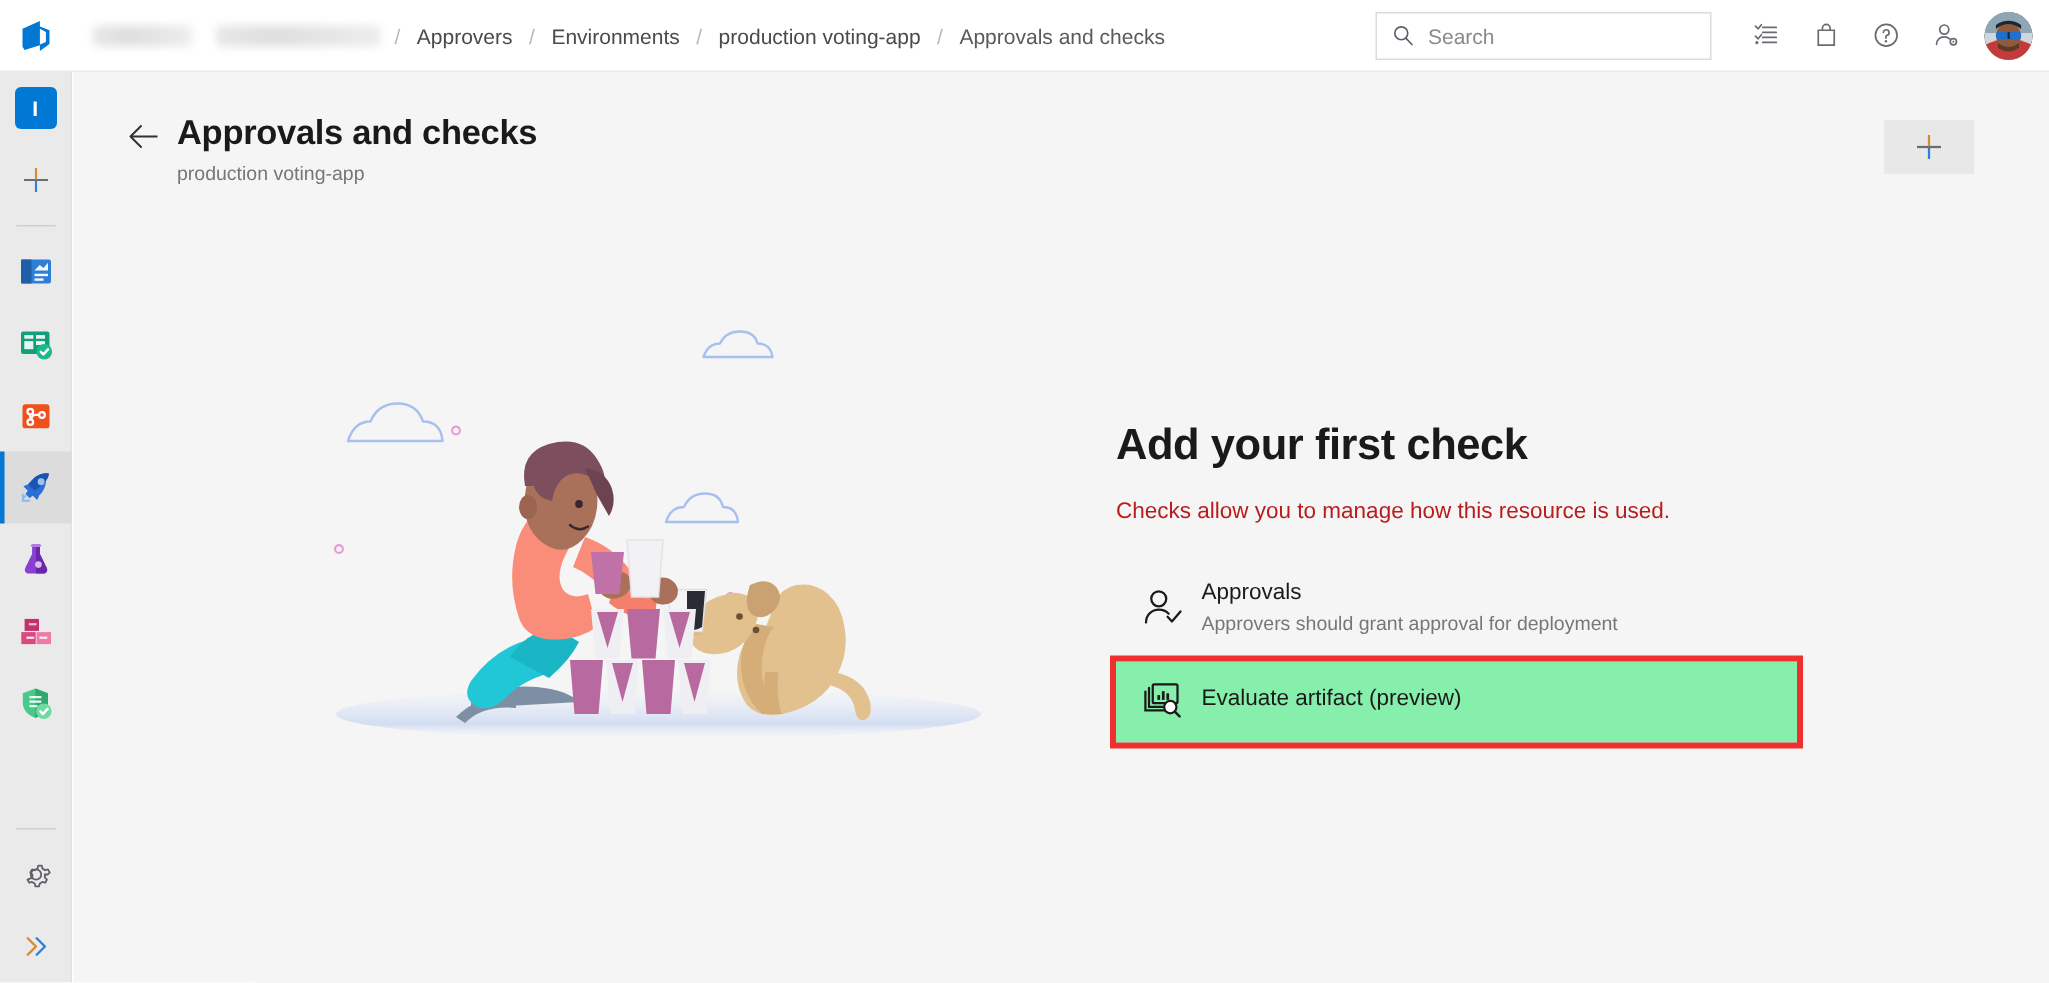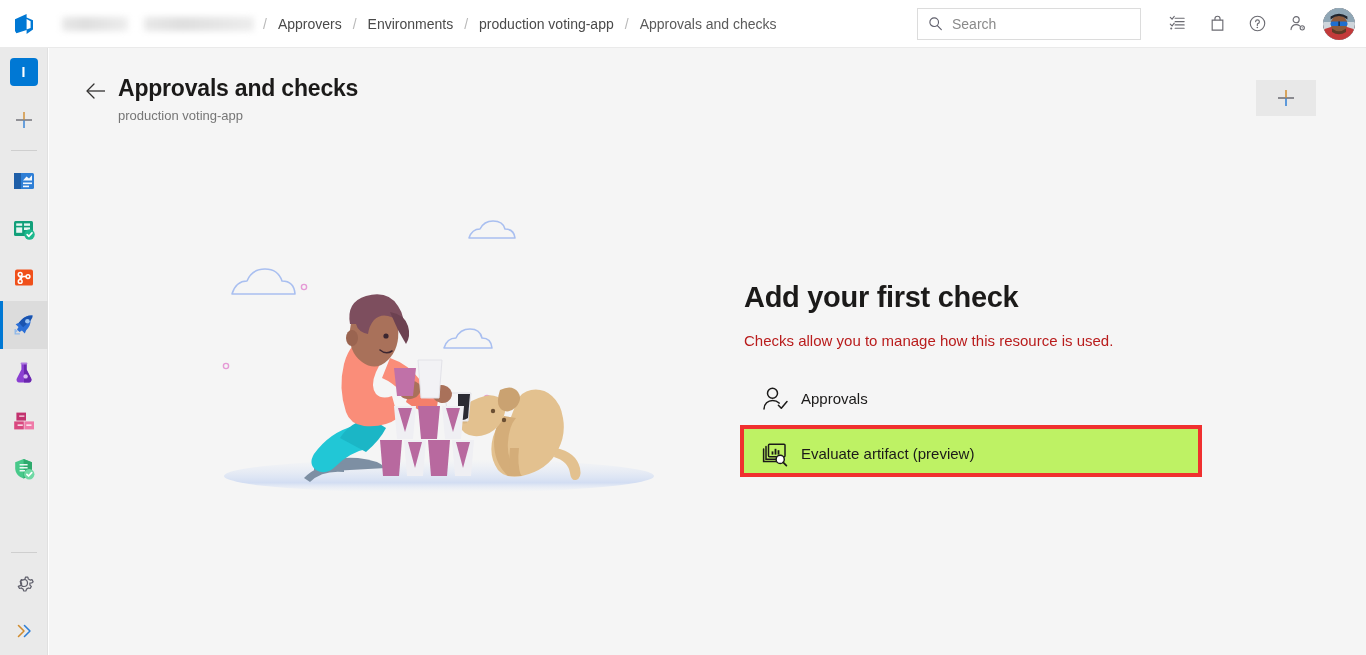--- a/index.html
+++ b/index.html
@@ -145,25 +145,25 @@
   }
   .opt .oicon {
     flex: 0 0 44px; display: flex; align-items: center; justify-content: center;
     color: #1b1a19;
   }
   .opt .otext { padding-left: 4px; }
   .opt .otitle { font-size: 15px; color: #1b1a19; line-height: 20px; }
   .opt .odesc { font-size: 13px; color: #777777; margin-top: 2px; line-height: 18px; }
 
   .opt.highlighted {
-    background: #bef264;
+    background: #86efac;
     outline: 4px solid #f0302f;
     outline-offset: 0px;
     margin: 6px 16px 4px 0;
-    padding-top: 10px; padding-bottom: 4px;
+    padding-top: 10px; padding-bottom: 14px;
   }
 </style>
 </head>
 <body>
 
 <div class="app">
 
   <div class="header">
 
     <div class="org-logo">
@@ -500,20 +500,21 @@
           <div class="opt">
             <span class="oicon">
               <svg width="28" height="28" viewBox="0 0 28 28" aria-hidden="true">
                 <circle cx="11.5" cy="8.2" r="5" fill="none" stroke="#1b1a19" stroke-width="1.5"></circle>
                 <path d="M3 24 c0-5.2 4-8.6 8.6-8.6 c2.6 0 4.9 1 6.5 2.7" fill="none" stroke="#1b1a19" stroke-width="1.5" stroke-linecap="round"></path>
                 <path d="M17.4 20.2 L20.3 23.3 L26 16.6" fill="none" stroke="#1b1a19" stroke-width="1.5" stroke-linecap="round" stroke-linejoin="round"></path>
               </svg>
             </span>
             <span class="otext">
               <span class="otitle" style="display:block">Approvals</span>
+              <span class="odesc" style="display:block">Approvers should grant approval for deployment</span>
             </span>
           </div>
 
           <div class="opt highlighted">
             <span class="oicon">
               <svg width="28" height="28" viewBox="0 0 28 28" aria-hidden="true">
                 <rect x="7.5" y="4.2" width="16.5" height="12.6" rx="1" fill="none" stroke="#1b1a19" stroke-width="1.5"></rect>
                 <path d="M5 6.6 V19.2 H19.6" fill="none" stroke="#1b1a19" stroke-width="1.5" stroke-linecap="round"></path>
                 <path d="M2.6 9 V21.6 H16.4" fill="none" stroke="#1b1a19" stroke-width="1.5" stroke-linecap="round"></path>
                 <g fill="#1b1a19">

